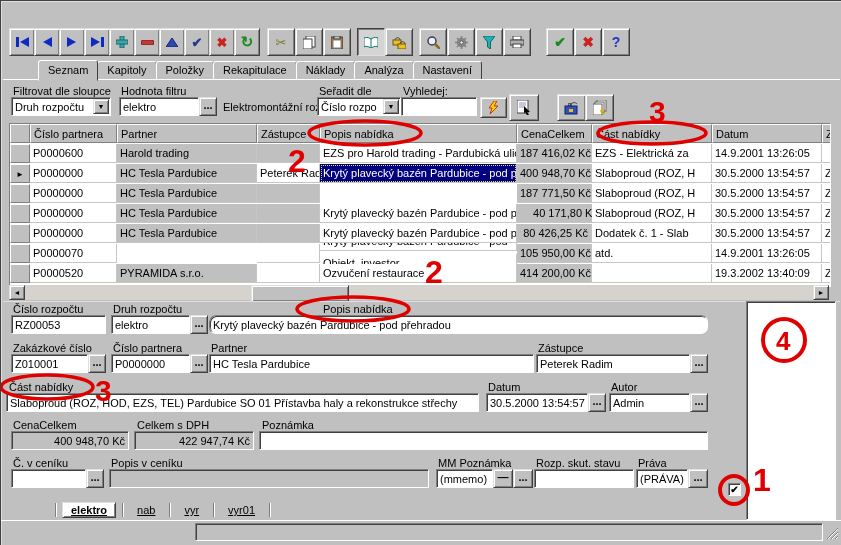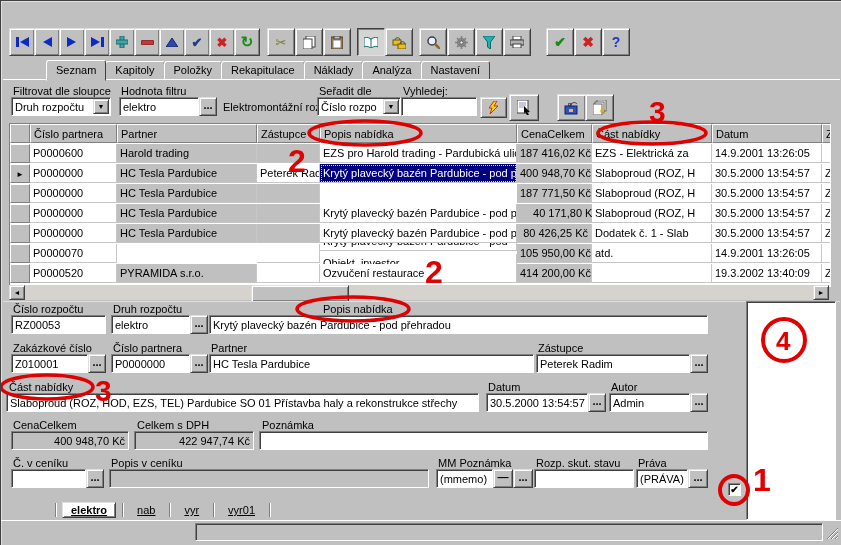--- a/index.html
+++ b/index.html
@@ -150,21 +150,21 @@
           <rect x="3" y="0" width="8" height="4" fill="#fff" stroke="#404040"></rect>
           <rect x="0" y="4" width="14" height="5" fill="#b0b0b0" stroke="#404040"></rect>
           <rect x="3" y="8" width="8" height="4" fill="#fff" stroke="#404040"></rect>
         </svg>
       </div>
     <div class="abs tbtn raised" style="left:545px;top:1px;width:26px;color:#1a8a1a;font-weight:bold;font-size:14px;">✔</div>
     <div class="abs tbtn raised" style="left:573px;top:1px;width:26px;color:#cc2222;font-weight:bold;font-size:14px;">✖</div>
     <div class="abs tbtn raised" style="left:601px;top:1px;width:26px;color:#2233cc;font-weight:bold;font-size:14px;">?</div>
   </div>
 
-  <div class="abs" style="left:20px;top:59px;height:20px;white-space:nowrap;padding-left:25px;">
+  <div class="abs" style="left:12px;top:59px;height:20px;white-space:nowrap;padding-left:25px;">
     <span class="tab active">Seznam</span><span class="tab">Kapitoly</span><span class="tab">Položky</span><span class="tab">Rekapitulace</span><span class="tab">Náklady</span><span class="tab">Analýza</span><span class="tab">Nastavení</span>
   </div>
   <div class="abs" style="left:2px;top:78px;width:837px;height:2px;background:#c0c0c0;border-top:1px solid #fff;"></div>
 
   <div class="abs lbl" style="left:12px;top:84px;">Filtrovat dle sloupce</div>
   <div class="abs combo sunken" style="left:10px;top:96px;width:100px;">
     <span style="overflow:hidden;">Druh rozpočtu</span>
     <span class="arrowbtn raised">▼</span>
   </div>
   <div class="abs lbl" style="left:120px;top:84px;">Hodnota filtru</div>
@@ -311,21 +311,21 @@
   <div class="abs lbl" style="left:12px;top:302px;">Číslo rozpočtu</div>
   <div class="abs edit sunken" style="left:10px;top:314px;width:95px;">
       <span>RZ00053</span>
     </div>
   <div class="abs lbl" style="left:112px;top:302px;">Druh rozpočtu</div>
   <div class="abs edit sunken" style="left:110px;top:314px;width:79px;">
       <span>elektro</span>
     </div>
   <div class="abs dots raised" style="left:189px;top:314px;">...</div>
   <div class="abs lbl" style="left:322px;top:302px;">Popis nabídka</div>
-  <div class="abs edit sunken" style="left:208px;top:314px;width:499px;">
+  <div class="abs edit sunken" style="left:208px;top:314px;width:499px;border-radius:7px;">
       <span>Krytý plavecký bazén  Pardubice - pod přehradou</span>
     </div>
 
   <div class="abs lbl" style="left:12px;top:341px;">Zakázkové číslo</div>
   <div class="abs edit sunken" style="left:10px;top:353px;width:77px;">
       <span>Z010001</span>
     </div>
   <div class="abs dots raised" style="left:87px;top:353px;">...</div>
   <div class="abs lbl" style="left:112px;top:341px;">Číslo partnera</div>
   <div class="abs edit sunken" style="left:110px;top:353px;width:79px;">

